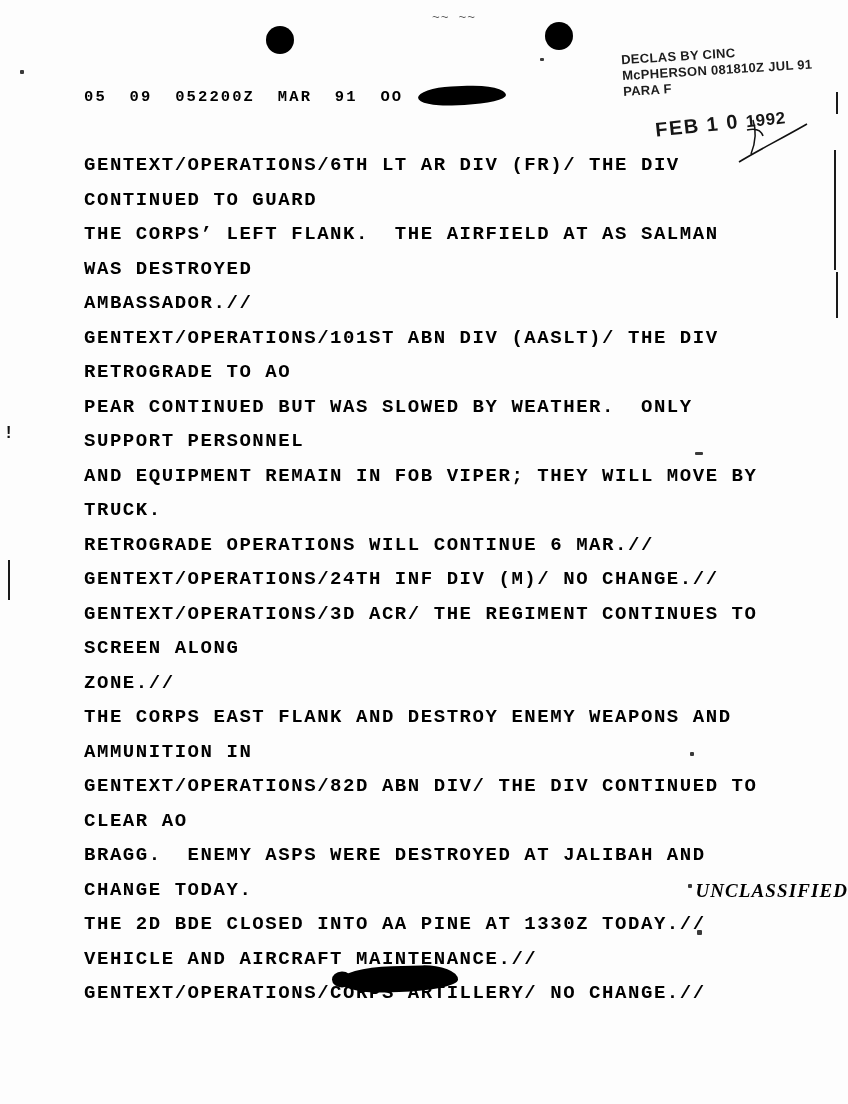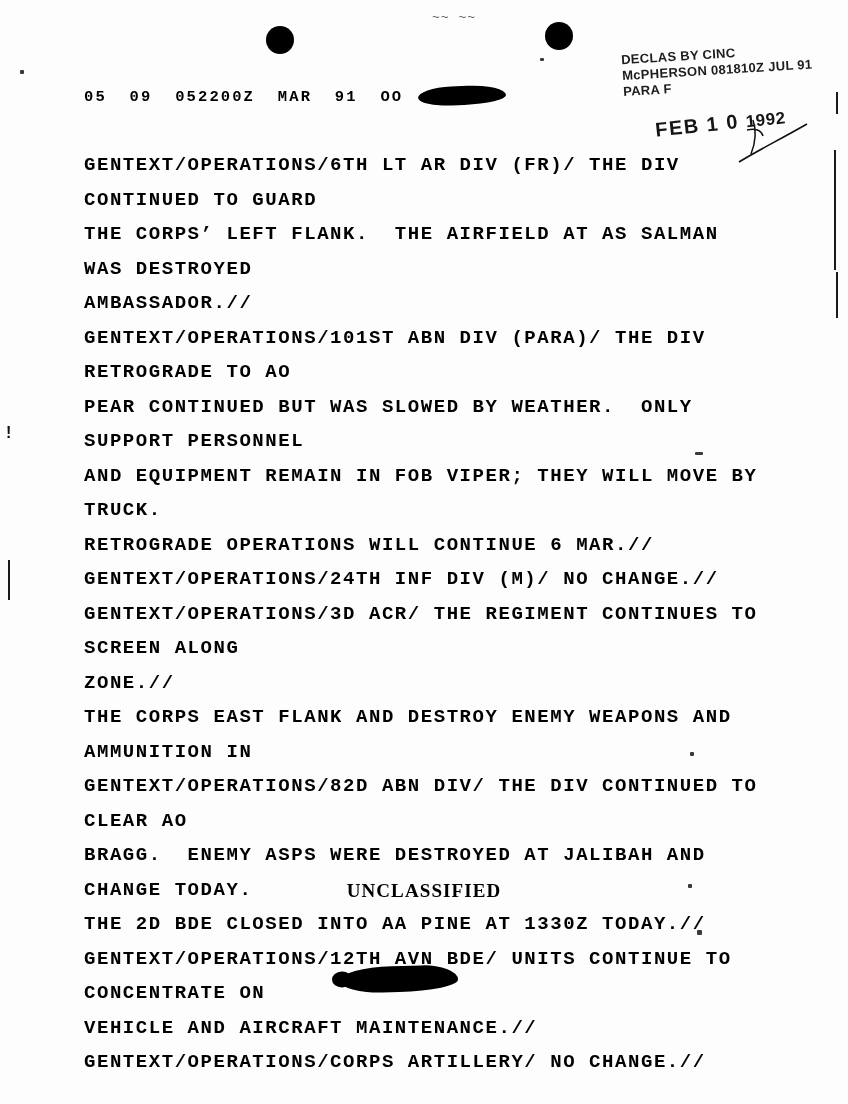--- a/index.html
+++ b/index.html
@@ -157,25 +157,26 @@
     font-weight: bold;
     font-family: "Liberation Mono", monospace;
   }
 
   
   .unclass {
     position: absolute;
     left: 0;
     right: 0;
     top: 880px;
-    text-align: center;
+    text-align: right;
     font-family: "Liberation Serif", serif;
     font-weight: bold;
     font-size: 19px;
     letter-spacing: 1.1px;
+    font-style: italic;
   }
 
   .exclam {
     position: absolute;
     left: 6px;
     top: 424px;
     font-family: "Liberation Sans", sans-serif;
     font-size: 16px;
     font-weight: bold;
     color: #111;
@@ -219,32 +220,31 @@
 
   <svg class="signature" viewBox="0 0 90 50">
     <path d="M4 44 C 20 34, 44 22, 72 6" stroke="#111" stroke-width="1.6" fill="none"></path>
     <path d="M12 6 C 16 18, 14 30, 10 40 M6 16 C 14 14, 20 16, 22 22" stroke="#111" stroke-width="1.5" fill="none" transform="translate(6,-4)"></path>
   </svg>
 
   <div class="body-text">
     <p>GENTEXT/OPERATIONS/6TH LT AR DIV (FR)/ THE DIV CONTINUED TO GUARD</p>
     <p>THE CORPS’ LEFT FLANK.  THE AIRFIELD AT AS SALMAN WAS DESTROYED</p>
     <p>AMBASSADOR.//</p>
-    <p>GENTEXT/OPERATIONS/101ST ABN DIV (PARA)/ THE DIV RETROGRADE TO AO</p>
+    <p>GENTEXT/OPERATIONS/101ST ABN DIV (AASLT)/ THE DIV RETROGRADE TO AO</p>
     <p>PEAR CONTINUED BUT WAS SLOWED BY WEATHER.  ONLY SUPPORT PERSONNEL</p>
     <p>AND EQUIPMENT REMAIN IN FOB VIPER; THEY WILL MOVE BY TRUCK.</p>
     <p>RETROGRADE OPERATIONS WILL CONTINUE 6 MAR.//</p>
     <p>GENTEXT/OPERATIONS/24TH INF DIV (M)/ NO CHANGE.//</p>
     <p>GENTEXT/OPERATIONS/3D ACR/ THE REGIMENT CONTINUES TO SCREEN ALONG</p>
     <p>ZONE.//</p>
     <p>THE CORPS EAST FLANK AND DESTROY ENEMY WEAPONS AND AMMUNITION IN</p>
     <p>GENTEXT/OPERATIONS/82D ABN DIV/ THE DIV CONTINUED TO CLEAR AO</p>
     <p>BRAGG.  ENEMY ASPS WERE DESTROYED AT JALIBAH AND CHANGE TODAY.</p>
     <p>THE 2D BDE CLOSED INTO AA PINE AT 1330Z TODAY.//</p>
-    <p>GENTEXT/OPERATIONS/12TH AVN BDE/ UNITS CONTINUE TO CONCENTRATE ON</p>
     <p>VEHICLE AND AIRCRAFT MAINTENANCE.//</p>
     <p>GENTEXT/OPERATIONS/CORPS ARTILLERY/ NO CHANGE.//</p>
   </div>
 
   <div class="unclass">UNCLASSIFIED</div>
 
   <div class="redaction r-bottom"></div>
 
 </div>
 

